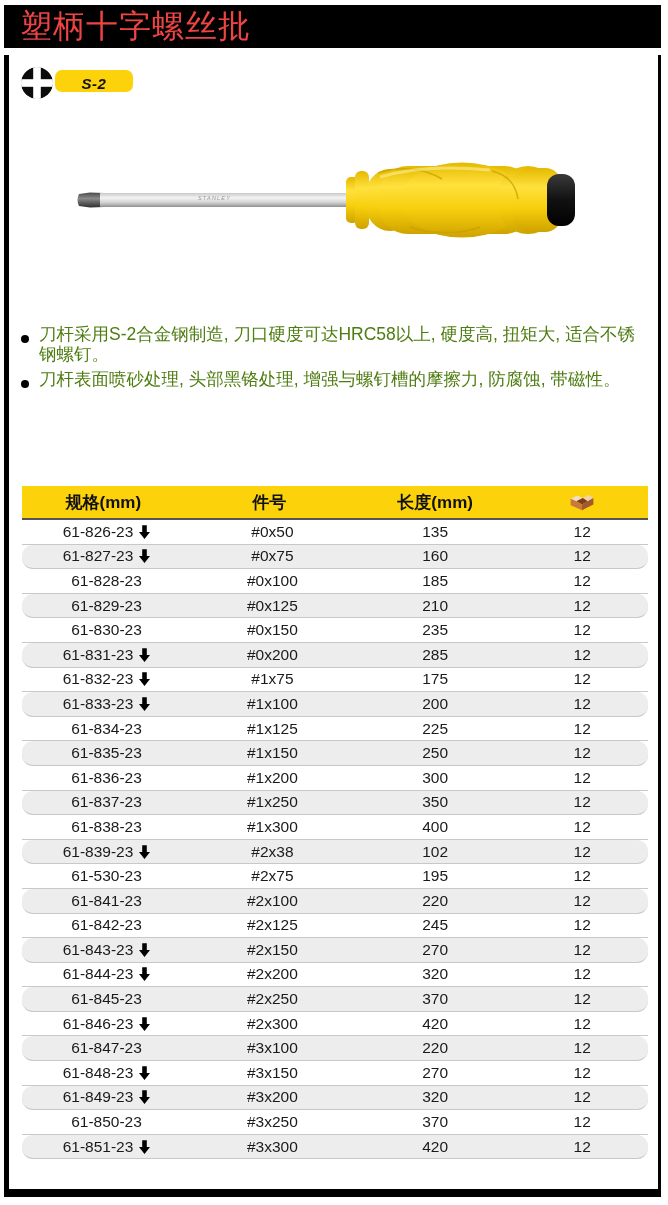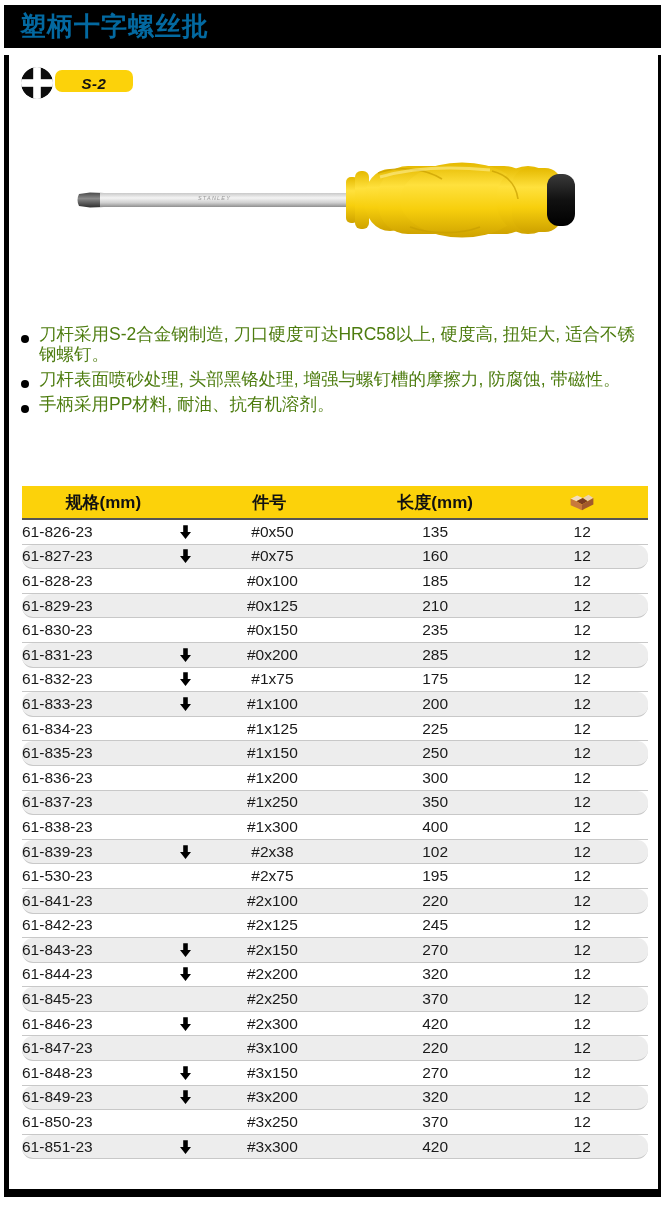--- a/index.html
+++ b/index.html
@@ -7,21 +7,21 @@
     width:668px;height:1205px;position:relative;background:#ffffff;
     font-family:"Liberation Sans","DejaVu Sans",sans-serif;color:#111;
     overflow:hidden;
   }
   
   .title-bar{
     position:absolute;left:4px;top:5px;width:657px;height:43px;
     background:#000;display:flex;align-items:center;box-sizing:border-box;
     padding-left:16px;
   }
-  .title-bar .title{color:#0369a1;font-size:26px;font-weight:bold;letter-spacing:1px;}
+  .title-bar .title{color:#ef4444;font-size:32px;font-weight:normal;letter-spacing:1px;}
   
   .content-frame{
     position:absolute;left:4px;top:55px;width:657px;height:1142px;
     box-sizing:border-box;background:#fff;
     border-left:5px solid #000;border-right:3px solid #000;border-bottom:8px solid #000;
   }
   
   .drive-icon{position:absolute;left:20px;top:66px;width:34px;height:34px;}
   .steel-badge{
     position:absolute;left:55px;top:70px;width:78px;height:22px;
@@ -45,21 +45,21 @@
     display:flex;align-items:center;height:32px;background:#FCD20A;
     border-bottom:2px solid #555;font-weight:bold;font-size:17px;color:#111;
   }
   .t-row{
     display:flex;align-items:center;height:24.6px;box-sizing:border-box;
     border-bottom:1px solid #c8c8c8;background:#fff;font-size:15.5px;color:#1a1a1a;
   }
   .t-row.alt{background:#EDEDED;border-radius:11px;}
   .c{text-align:center;}
   .c1{width:27%;}.c2{width:26%;}.c3{width:26%;}.c4{width:21%;}
-  .c1{display:flex;align-items:center;justify-content:space-between;}
+  .c1{display:flex;align-items:center;justify-content:center;}
   .arrow{width:11px;height:14px;margin-left:6px;flex:0 0 auto;}
   .arrow path{fill:#000;}
   .box-icon{width:26px;height:20px;vertical-align:middle;}
   .hc{display:flex;align-items:center;justify-content:center;}
 </style>
 </head>
 <body>
 
 <div class="title-bar">
   <span class="title">塑柄十字螺丝批</span>
@@ -127,21 +127,20 @@
     <path d="M318,38 C340,30 366,34 382,44 M350,92 C372,100 402,99 420,92 M432,36 C448,40 456,50 458,64" stroke="#c79e00" stroke-width="1.6" fill="none" opacity="0.7"></path>
     <path d="M320,42 C350,33 390,31 430,35" stroke="#fff3a0" stroke-width="3" fill="none" opacity="0.55"></path>
   </g>
 
   <rect x="487" y="39" width="28" height="52" rx="12" fill="url(#capG)"></rect>
 </svg>
 
 <ul class="features">
   <li><span class="dot"></span><span>刀杆采用S-2合金钢制造, 刀口硬度可达HRC58以上, 硬度高, 扭矩大, 适合不锈钢螺钉。</span></li>
   <li><span class="dot"></span><span>刀杆表面喷砂处理, 头部黑铬处理, 增强与螺钉槽的摩擦力, 防腐蚀, 带磁性。</span></li>
-  <li><span class="dot"></span><span>手柄采用PP材料, 耐油、抗有机溶剂。</span></li>
 </ul>
 
 <div class="spec-table">
   <div class="t-head">
     <div class="c c2">规格(mm)</div>
     <div class="c c1 hc">件号</div>
     <div class="c c3">长度(mm)</div>
     <div class="c c4 hc">
       <svg class="box-icon" viewBox="0 0 32 24">
         <polygon points="2,8 10,4 17,7 9,11" fill="#f3ddc2" stroke="#d8b astonishing88" stroke-width="0"></polygon>

